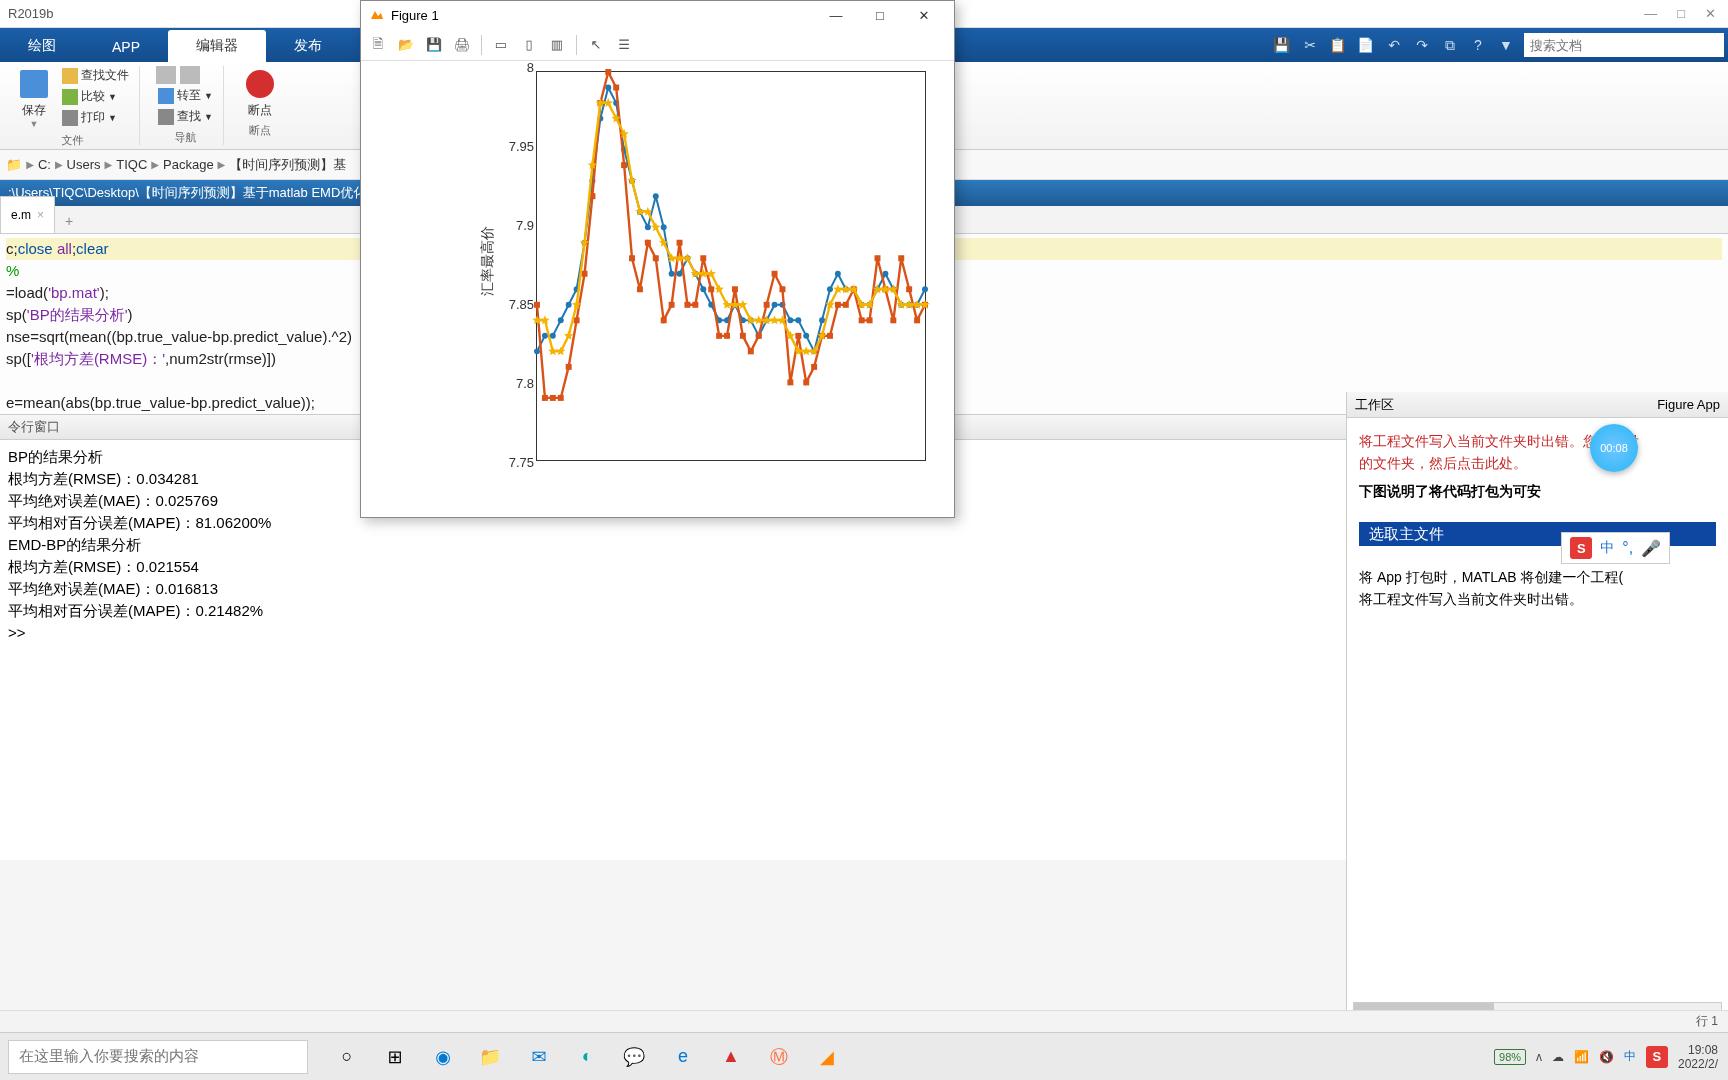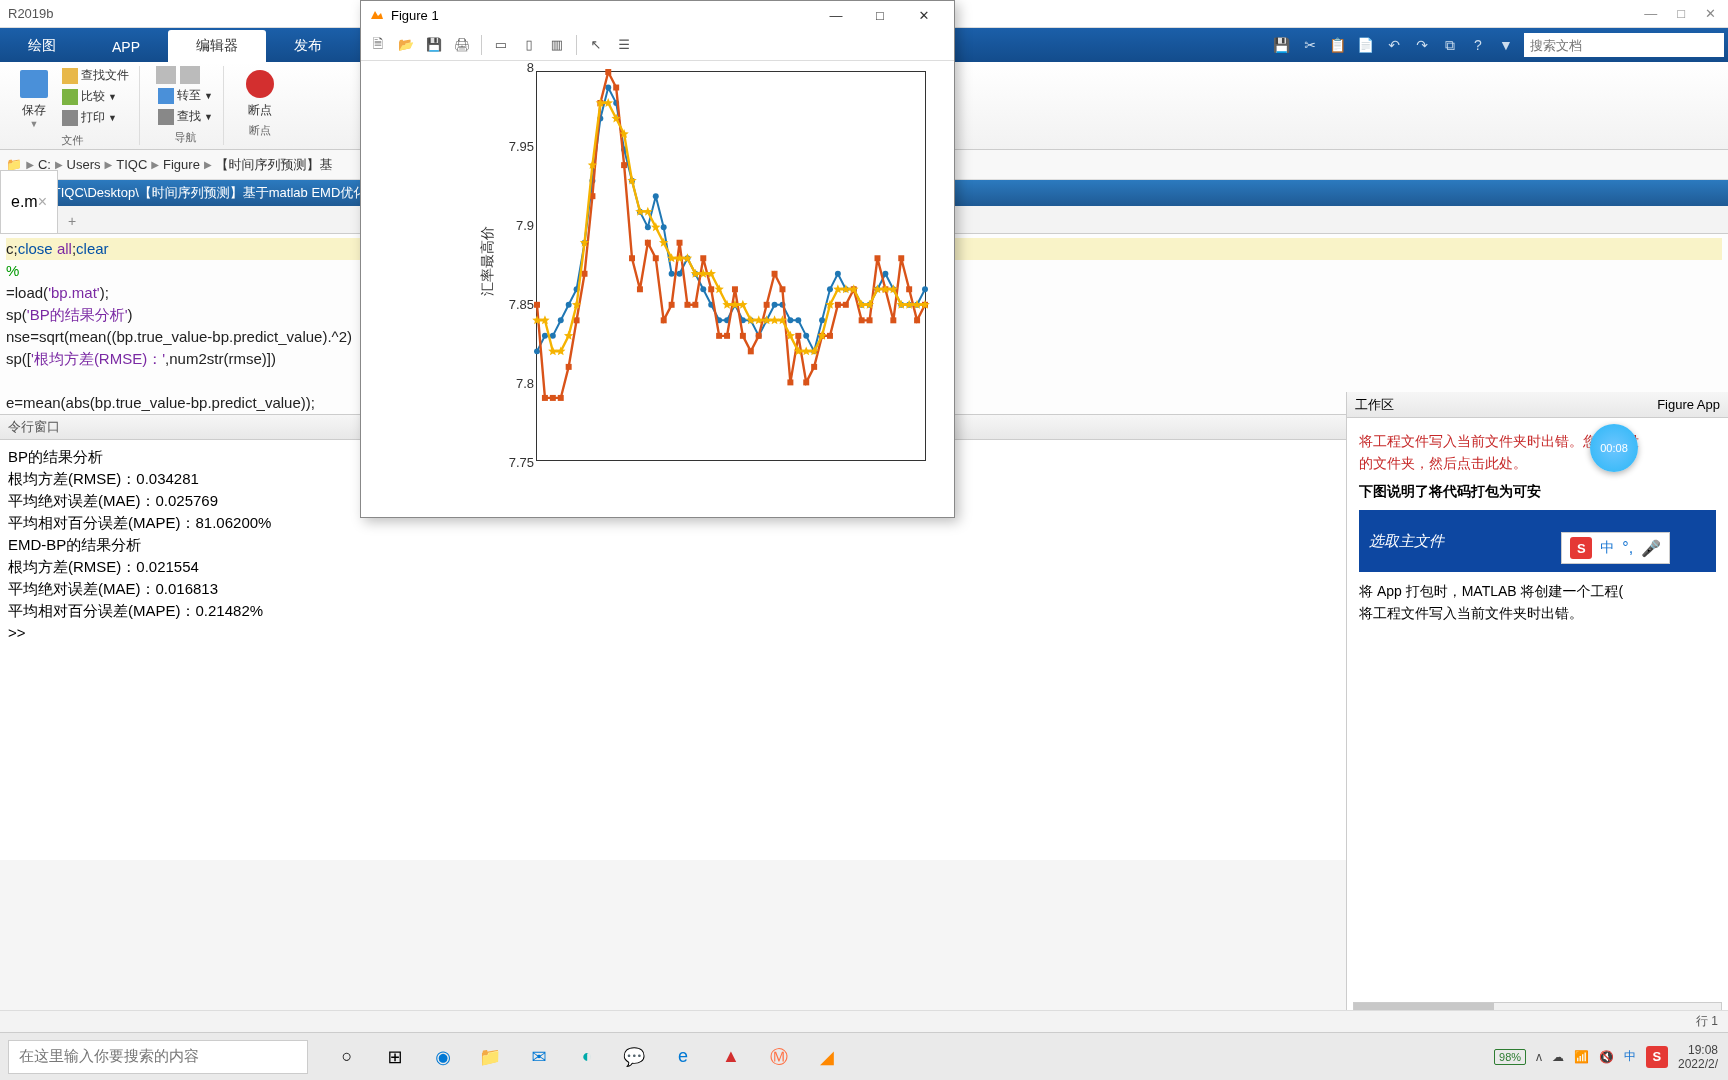--- a/index.html
+++ b/index.html
@@ -18,35 +18,35 @@
 .r-group .label { font-size: 11px; color: #666; }
 .r-btn { display: flex; align-items: center; gap: 3px; font-size: 12px; color: #333; padding: 1px 2px; cursor: pointer; }
 .r-btn .ic { width: 16px; height: 16px; display: inline-block; }
 .big-btn { display: flex; flex-direction: column; align-items: center; font-size: 12px; color: #333; cursor: pointer; padding: 4px 6px; }
 .big-btn .ic-big { width: 28px; height: 28px; background: #4a90d9; border-radius: 2px; margin-bottom: 4px; }
 .addrbar { height: 30px; background: #f8f8f8; border-bottom: 1px solid #ddd; display: flex; align-items: center; padding: 0 6px; font-size: 13px; gap: 4px; }
 .addrbar .seg { color: #333; cursor: pointer; }
 .addrbar .sep { color: #888; font-size: 10px; }
 .pathbar { height: 26px; background: linear-gradient(#2c7abf,#1f5a94); color: #fff; font-size: 13px; padding: 4px 8px; }
 .filetabs { height: 28px; background: #f3f3f3; border-bottom: 1px solid #ccc; display: flex; align-items: flex-end; }
-.filetab { background: #fff; border: 1px solid #ccc; border-bottom: none; padding: 22px 10px; font-size: 16px; display: flex; align-items: center; }
+.filetab { background: #fff; border: 1px solid #ccc; border-bottom: none; padding: 11px 10px; font-size: 12px; display: flex; align-items: center; gap: 6px; }
 .filetab .cl { color: #aaa; cursor: pointer; }
 .filetab-add { padding: 4px 10px; font-size: 14px; color: #888; cursor: pointer; }
 .editor { background: #fdfdfd; font-family: Consolas, monospace; font-size: 15px; line-height: 22px; padding: 4px 6px; white-space: pre; color: #222; height: 180px; overflow: hidden; }
 .editor .kw { color: #0451a5; }
 .editor .str { color: #7a29a3; }
 .editor .curline { background: #f9f3c8; display: inline-block; width: 100%; }
 .cmdwin-hdr { height: 26px; background: linear-gradient(#f6f6f6,#e8e8e8); border-top: 1px solid #ccc; border-bottom: 1px solid #ccc; font-size: 13px; padding: 4px 8px; display: flex; align-items: center; color: #555; }
 .cmdwin-hdr .dd { margin-left: auto; color: #888; }
 .cmdwin { background: #fff; font-family: Consolas, "Microsoft YaHei", monospace; font-size: 15px; line-height: 22px; padding: 6px 8px; height: 420px; }
 .workspace-pane { position: absolute; right: 0; top: 392px; width: 382px; bottom: 60px; background: #fff; border-left: 1px solid #ccc; }
 .ws-hdr { height: 26px; background: linear-gradient(#f6f6f6,#e8e8e8); border-bottom: 1px solid #ccc; font-size: 13px; padding: 4px 8px; display: flex; gap: 16px; align-items: center; }
 .ws-body { padding: 12px; font-size: 14px; line-height: 22px; }
 .ws-err { color: #c62828; }
-.ws-blue { background: #0d47a1; color: #fff; padding: 20px 10px; font-size: 15px; margin: 8px 0; font-style: italic; }
+.ws-blue { background: #0d47a1; color: #fff; padding: 1px 10px; font-size: 15px; margin: 20px 0; }
 .timer-badge { position: absolute; right: 90px; top: 424px; width: 48px; height: 48px; border-radius: 24px; background: radial-gradient(#6ec6ff,#29b6f6); color: #fff; font-size: 11px; display: flex; align-items: center; justify-content: center; box-shadow: 0 2px 6px rgba(0,0,0,.3); z-index: 50; }
 .figure-window { position: absolute; left: 360px; top: 0; width: 595px; height: 518px; background: #fff; border: 1px solid #888; box-shadow: 4px 4px 12px rgba(0,0,0,.25); z-index: 40; display: flex; flex-direction: column; }
 .fig-title { height: 28px; background: #fff; display: flex; align-items: center; padding: 0 8px; font-size: 13px; }
 .fig-title .ic { width: 16px; height: 16px; margin-right: 6px; }
 .fig-title .wbtns { margin-left: auto; display: flex; }
 .fig-title .wbtn { width: 44px; height: 28px; display: flex; align-items: center; justify-content: center; font-size: 13px; color: #333; cursor: pointer; }
 .fig-menu { height: 26px; display: flex; border-bottom: 1px solid #ddd; font-size: 13px; }
 .fig-menu .mi { padding: 4px 10px; cursor: pointer; }
 .fig-tools { height: 32px; display: flex; align-items: center; gap: 6px; border-bottom: 1px solid #ddd; padding: 0 6px; }
 .fig-tools .tbtn { width: 22px; height: 22px; display: flex; align-items: center; justify-content: center; cursor: pointer; font-size: 13px; color: #555; }
@@ -155,21 +155,21 @@
 
 <div class="addrbar">
   <span>📁</span>
   <span class="sep">▶</span>
   <span class="seg">C:</span>
   <span class="sep">▶</span>
   <span class="seg">Users</span>
   <span class="sep">▶</span>
   <span class="seg">TIQC</span>
   <span class="sep">▶</span>
-  <span class="seg">Figure</span>
+  <span class="seg">Package</span>
   <span class="sep">▶</span>
   <span class="seg">【时间序列预测】基</span>
 </div>
 
 <div class="pathbar">:\Users\TIQC\Desktop\【时间序列预测】基于matlab EMD优化B</div>
 
 <div class="filetabs">
   <div class="filetab">
     <span>e.m</span>
     <span class="cl">×</span>

